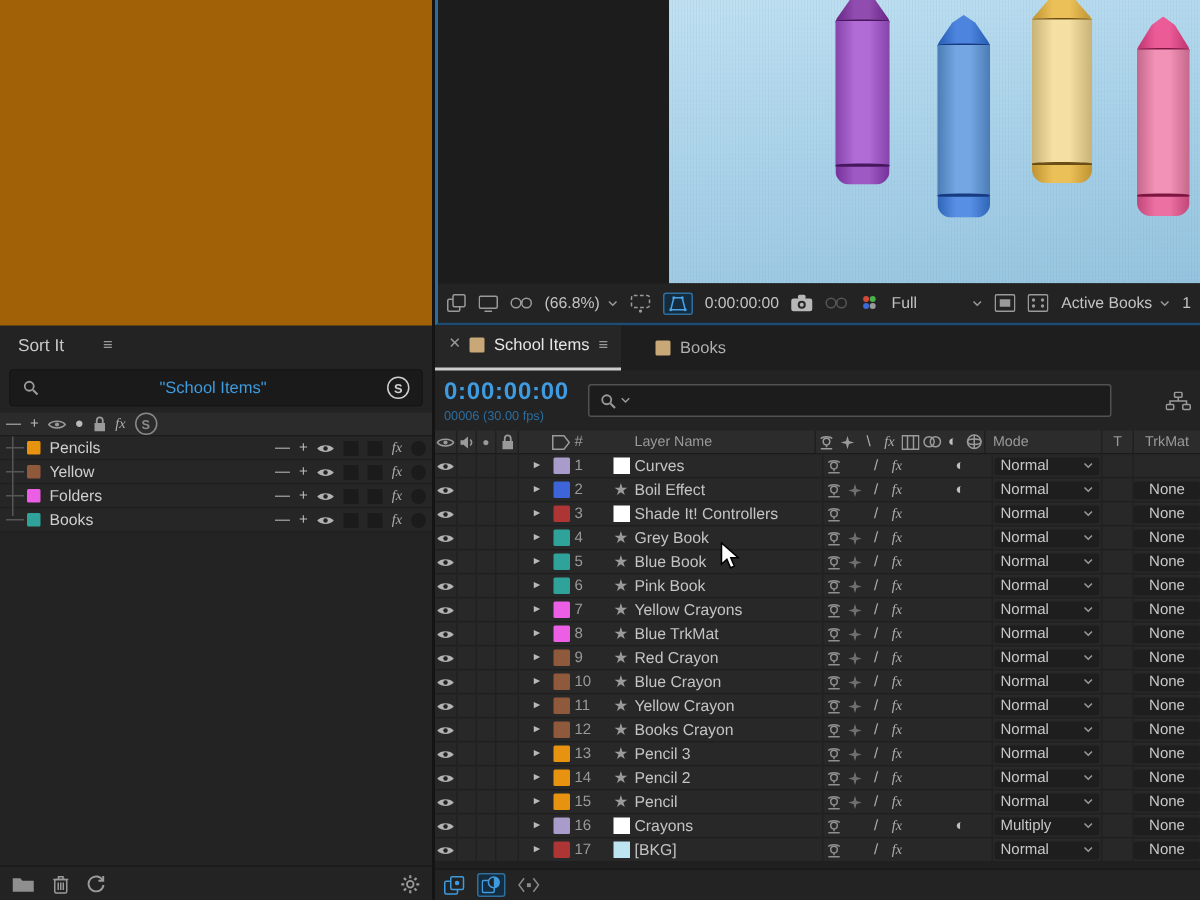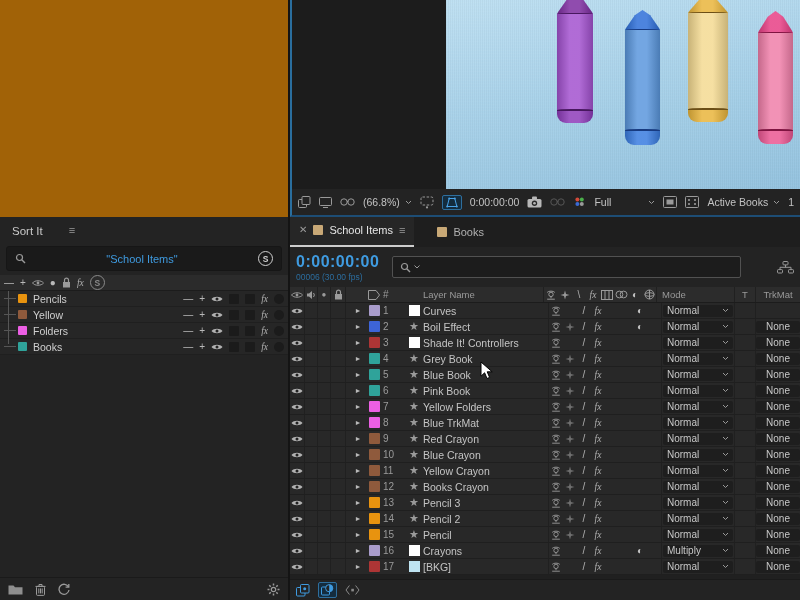--- a/index.html
+++ b/index.html
@@ -882,21 +882,21 @@
           <span class="cell c-lock"></span>
           <span class="cell c-gap"></span>
           <span class="cell c-arrow">►</span>
           <span class="cell c-label">
             <i class="swatch" style="background:#ec5fe4"></i>
           </span>
           <span class="cell c-num">7</span>
           <span class="cell c-src">
             <i class="star">★</i>
           </span>
-          <span class="cell c-name">Yellow Folders</span>
+          <span class="cell c-name">Yellow Crayons</span>
           <span class="switches">
             <span class="sw icon">
               <svg width="12" height="10" viewBox="0 0 12 10">
                 <path d="M2.2 2.4C3.4.7 8.6.7 9.8 2.4" fill="none" stroke="#8f8f8f"></path>
                 <circle cx="6" cy="4.4" r="2.2" fill="none" stroke="#8f8f8f"></circle>
                 <path d="M6 6.6v1.6M2.2 9.2h7.6" stroke="#8f8f8f"></path>
               </svg>
             </span>
             <span class="sw icon">
               <svg width="10" height="10" viewBox="0 0 10 10">

